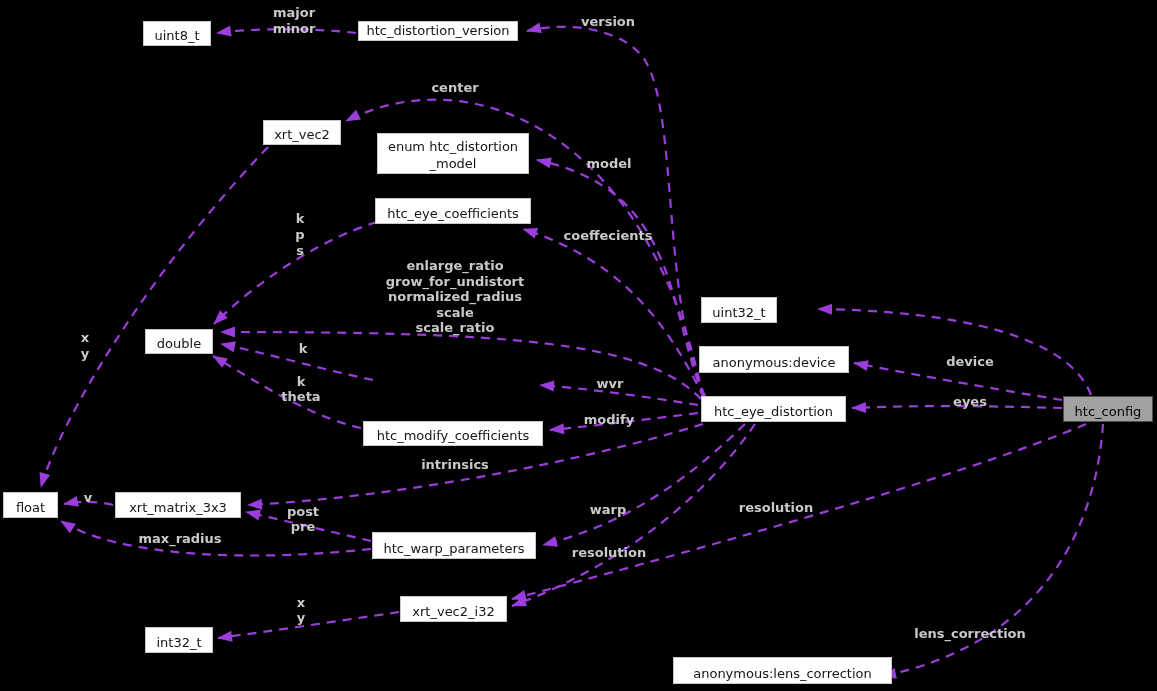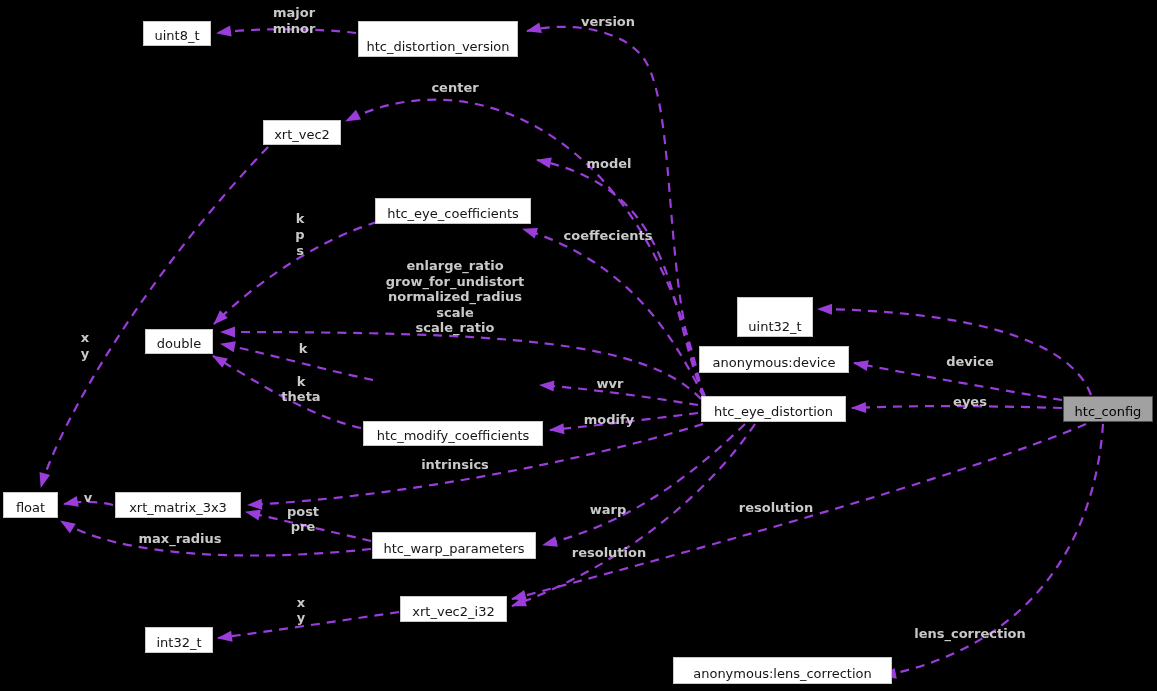--- a/index.html
+++ b/index.html
@@ -65,33 +65,37 @@
     <path class="edge" marker-end="url(#arr)" d="M 399,612 C 338,621 272,631 218,638"></path>
     <path class="edge" marker-end="url(#arr)" d="M 1091,395 C 1069,336 958,311 818,309"></path>
     <path class="edge" marker-end="url(#arr)" d="M 1062,400 C 1000,390 922,376 854,363"></path>
     <path class="edge" marker-end="url(#arr)" d="M 1062,408 C 992,406 922,405 852,408"></path>
     <path class="edge" marker-end="url(#arr)" d="M 1103,424 C 1096,530 1040,645 882,676"></path>
   </svg>
 
   <div class="node" style="left:143px;top:21px;width:68px;height:25px">
       <span>uint8_t</span>
     </div>
-  <div class="node" style="left:358px;top:21px;width:160px;height:36px">
+  <div class="node" style="left:358px;top:21px;width:160px;height:20px">
       <span>htc_distortion_version</span>
     </div>
   <div class="node" style="left:263px;top:120px;width:78px;height:25px">
       <span>xrt_vec2</span>
     </div>
+  <div class="node" style="left:377px;top:133px;width:152px;height:41px">
+    <span>enum htc_distortion</span>
+    <span>_model</span>
+  </div>
   <div class="node" style="left:375px;top:198px;width:156px;height:26px">
       <span>htc_eye_coefficients</span>
     </div>
   <div class="node" style="left:145px;top:329px;width:68px;height:25px">
       <span>double</span>
     </div>
-  <div class="node" style="left:737px;top:297px;width:76px;height:40px">
+  <div class="node" style="left:701px;top:297px;width:76px;height:26px">
       <span>uint32_t</span>
     </div>
   <div class="node" style="left:699px;top:346px;width:150px;height:27px">
       <span>anonymous:device</span>
     </div>
   <div class="node" style="left:701px;top:396px;width:145px;height:26px">
       <span>htc_eye_distortion</span>
     </div>
   <div class="node hl" style="left:1063px;top:396px;width:90px;height:26px">
       <span>htc_config</span>

